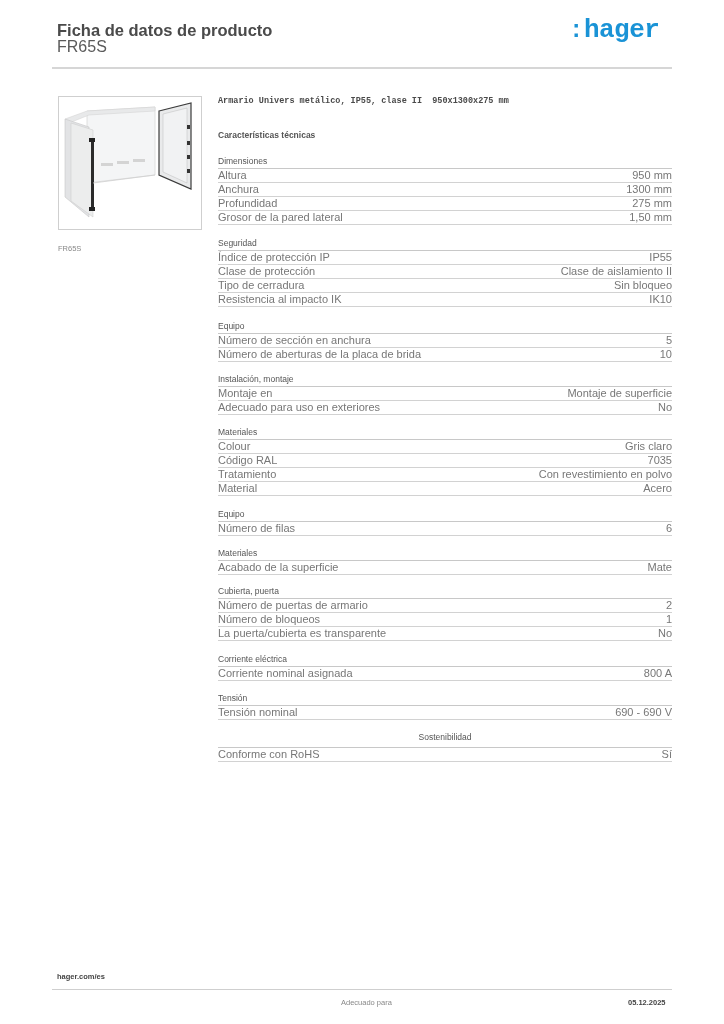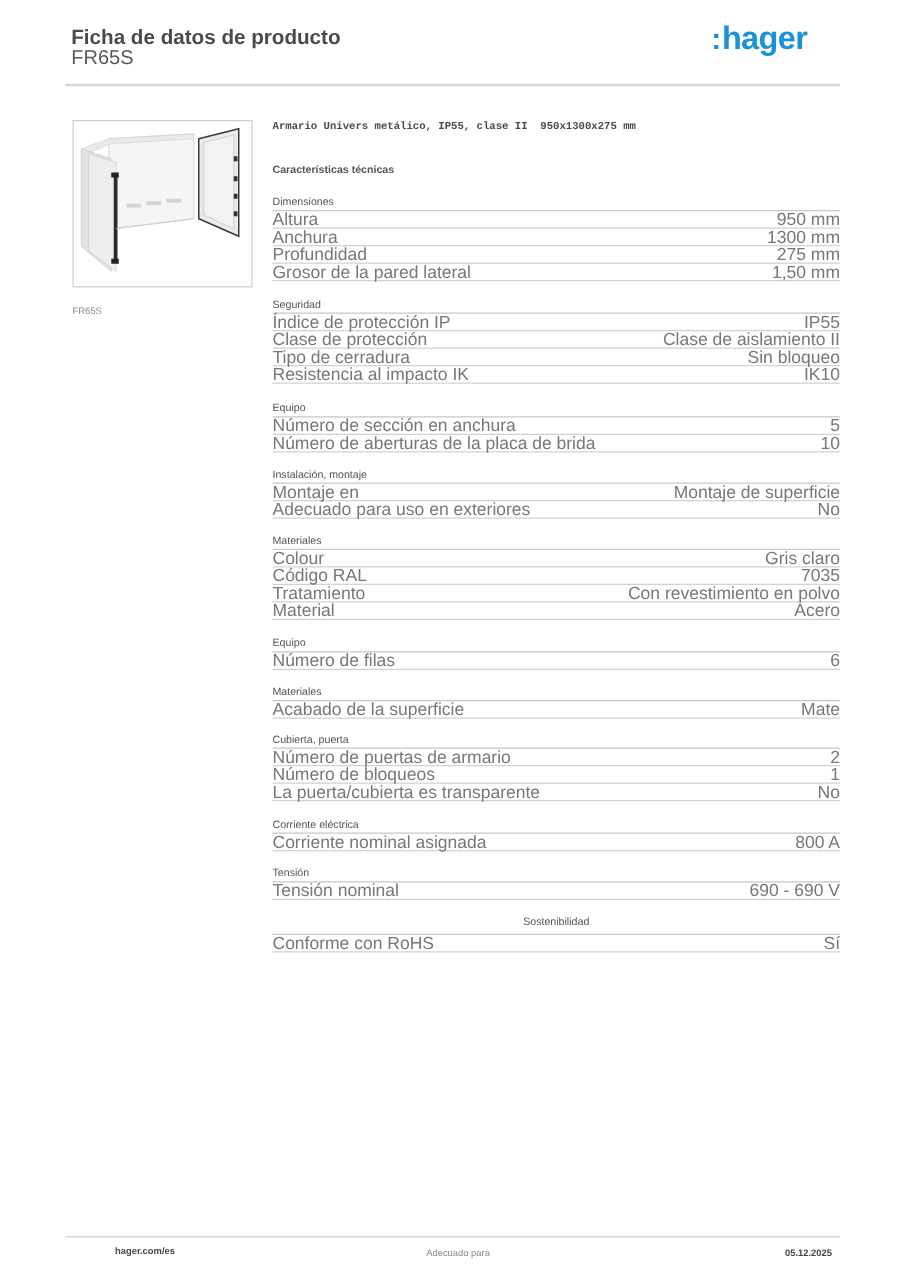--- a/index.html
+++ b/index.html
@@ -1,38 +1,38 @@
 <!DOCTYPE html>
 <html><head>
 <meta charset="utf-8">
 <style>
   html, body { margin: 0; padding: 0; background: #ffffff; }
   body { width: 724px; height: 1024px; position: relative; overflow: hidden;
          font-family: "Liberation Sans", sans-serif; color: #555; }
   .hdr-title { position: absolute; left: 57px; top: 21px; font-size: 16.5px; font-weight: bold; color: #4a4a4a; }
   .hdr-sub { position: absolute; left: 57px; top: 38px; font-size: 16px; color: #5a5a5a; }
-  .logo { position: absolute; left: 569px; top: 15px; font-size: 26px; font-weight: bold; color: #1a93d6; letter-spacing: -0.5px; }
+  .logo { position: absolute; left: 569px; top: 15px; font-size: 26px; font-weight: bold; color: #1a93d6; letter-spacing: -0.5px; font-family: Liberation Mono, monospace; }
   .logo .colon { font-size: 24px; margin-right: 1px; }
   .rule-top { position: absolute; left: 52px; width: 620px; top: 67px; height: 2px; background: #d6d6d6; }
 
   .prod-img { position: absolute; left: 58px; top: 96px; width: 144px; height: 134px; border: 1px solid #cfcfcf; box-sizing: border-box; background: #fff; }
   .prod-caption { position: absolute; left: 58px; top: 244px; font-size: 7.5px; color: #888; }
 
   .main { position: absolute; left: 218px; width: 454px; top: 0; }
   .prod-title { position: absolute; left: 0; top: 96px; font-size: 8.5px; font-weight: bold; color: #4a4a4a; white-space: pre; font-family: Liberation Mono, monospace; }
   .tech-title { position: absolute; left: 0; top: 130px; font-size: 8.5px; font-weight: bold; color: #555; }
 
   .section { position: absolute; left: 0; width: 454px; }
   .sec-head { font-size: 8.5px; font-weight: normal; color: #555; height: 13px; line-height: 12px; border-bottom: 1.5px solid #c8c8c8; }
-  .row { display: flex; justify-content: space-between; font-size: 14px; color: #777; height: 13px; line-height: 13px; border-bottom: 1.5px solid #d2d2d2; }
+  .row { display: flex; justify-content: space-between; font-size: 11px; color: #777; height: 13px; line-height: 13px; border-bottom: 1.5px solid #d2d2d2; }
   .row .lbl { white-space: nowrap; }
   .row .val { white-space: nowrap; text-align: left; }
 
   .rule-bot { position: absolute; left: 52px; width: 620px; top: 989px; height: 1px; background: #cfcfcf; }
-  .foot-left { position: absolute; left: 57px; top: 996px; font-size: 7.5px; font-weight: bold; color: #444; margin-left: 35px; }
+  .foot-left { position: absolute; left: 57px; top: 972px; font-size: 7.5px; font-weight: bold; color: #444; }
   .foot-mid { position: absolute; left: 341px; top: 998px; font-size: 7.5px; color: #888; }
   .foot-right { position: absolute; left: 628px; top: 998px; font-size: 7.5px; font-weight: bold; color: #444; text-align: center; }
 </style>
 </head>
 <body>
 
 <div>
   <div class="hdr-title">Ficha de datos de producto</div>
   <div class="hdr-sub">FR65S</div>
   <div class="logo"><span class="colon">:</span><span>hager</span></div>

